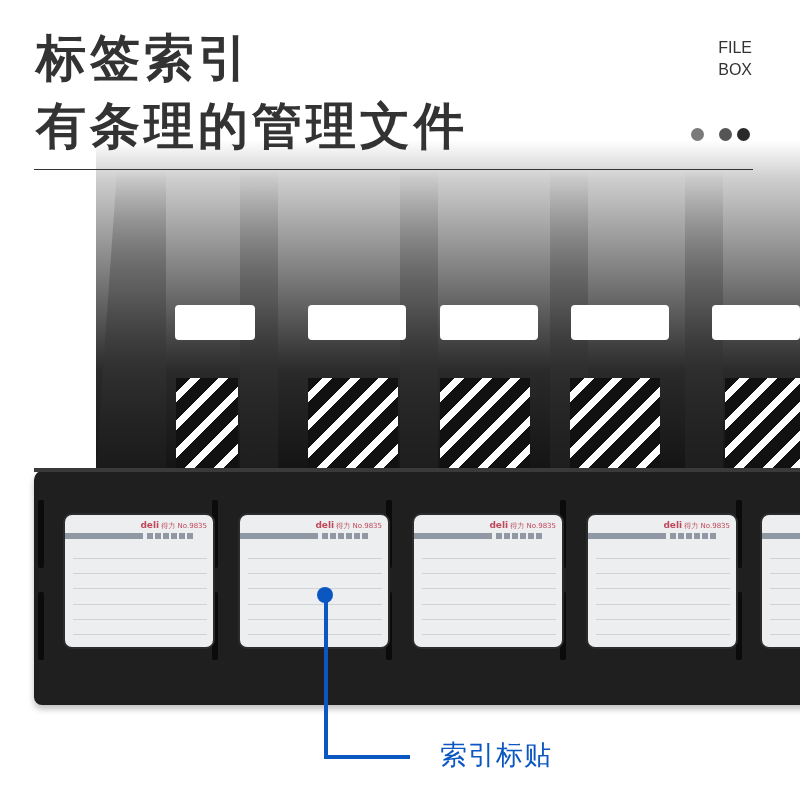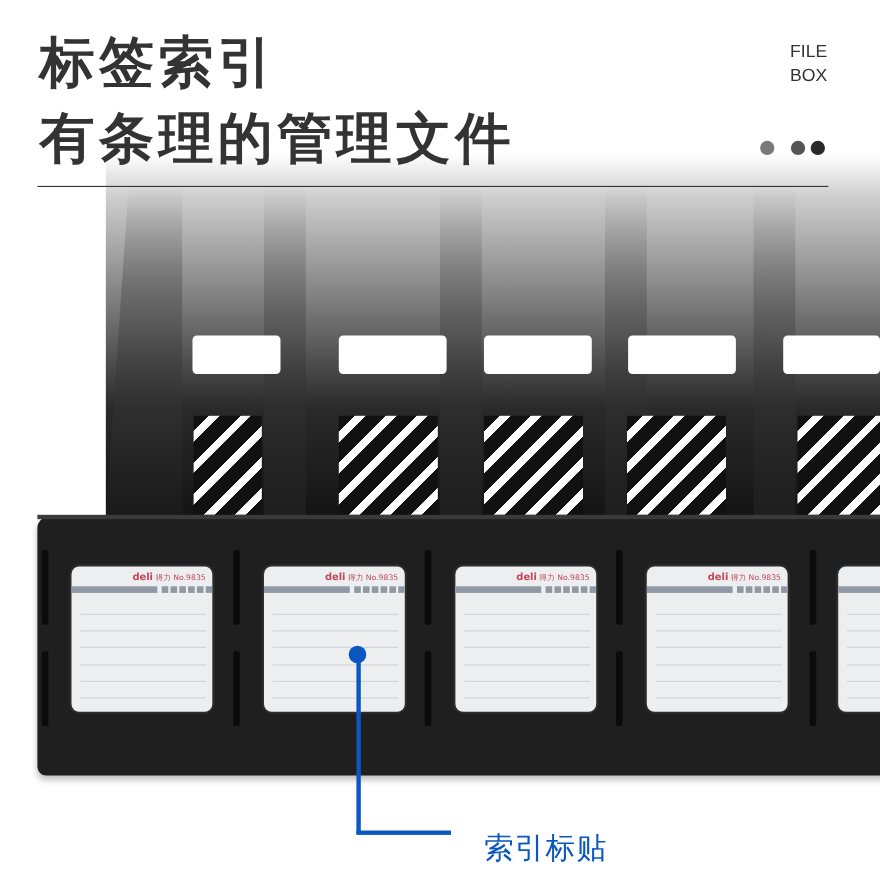--- a/index.html
+++ b/index.html
@@ -19,40 +19,40 @@
   .slot { top:305px; height:35px; background:#ffffff; border-radius:4px; }
   .hatch { top:378px; height:90px;
     background:repeating-linear-gradient(135deg, #111 0 10px, #fff 10px 17px, #111 17px 20px); }
 
   
   .front { left:34px; top:470px; width:780px; height:235px; background:#1f1f1f; border-radius:10px 0 0 8px;
     box-shadow:0 4px 6px rgba(0,0,0,0.25); }
   .front-top { left:34px; top:468px; width:780px; height:4px; background:#3a3a3a; }
   .rib { width:6px; height:68px; background:#0b0b0b; border-radius:2px; }
 
-  .label { top:515px; width:128px; height:132px; background:#eceef0; border-radius:7px; overflow:hidden;
+  .label { top:515px; width:148px; height:132px; background:#eceef0; border-radius:7px; overflow:hidden;
     box-shadow:0 0 0 2px #2c2c2c; }
   .label .brand { position:absolute; right:6px; top:5px; font-size:7px; color:#c0485a; white-space:nowrap; }
   .label .brand b { font-weight:bold; font-size:9px; }
   .label .bar { position:absolute; left:0; top:18px; width:78px; height:6px; background:#8f98a3; }
   .label .sq { position:absolute; top:18px; width:6px; height:6px; background:#8f98a3; }
   .label .line { position:absolute; left:8px; right:6px; height:1px; background:#cfd3d8; }
 
   
   .h1 { left:36px; top:32px; font-size:50px; font-weight:bold; color:#333; letter-spacing:4px; line-height:60px;font-family:Liberation Mono, monospace; }
   .h2 { left:36px; top:96px; font-size:50px; font-weight:bold; color:#333; letter-spacing:4px; line-height:60px; }
   .tag { right:48px; top:37px; font-size:16px; color:#333; text-align:left; line-height:22px; font-family:"Liberation Sans", sans-serif; }
   .dot { top:128px; width:13px; height:13px; border-radius:50%; }
   .rule { left:34px; top:169px; width:719px; height:1px; background:#333; }
 
   
   .callout-dot { left:317px; top:587px; width:16px; height:16px; border-radius:50%; background:#0a57c2; }
   .callout-v { left:324px; top:596px; width:4px; height:162px; background:#0a57c2; }
   .callout-h { left:324px; top:755px; width:86px; height:4px; background:#0a57c2; }
-  .callout-text { left:440px; top:753px; font-size:27px; color:#0a57c2; letter-spacing:1px; }
+  .callout-text { left:440px; top:737px; font-size:27px; color:#0a57c2; letter-spacing:1px; }
 </style>
 </head>
 <body>
 
 <div class="abs tray-back"></div>
 <div class="abs tray-back-left"></div>
 <div class="abs side-wall"></div>
 
 <div class="abs divider" style="left:240px;"></div>
 <div class="abs divider" style="left:400px;"></div>

